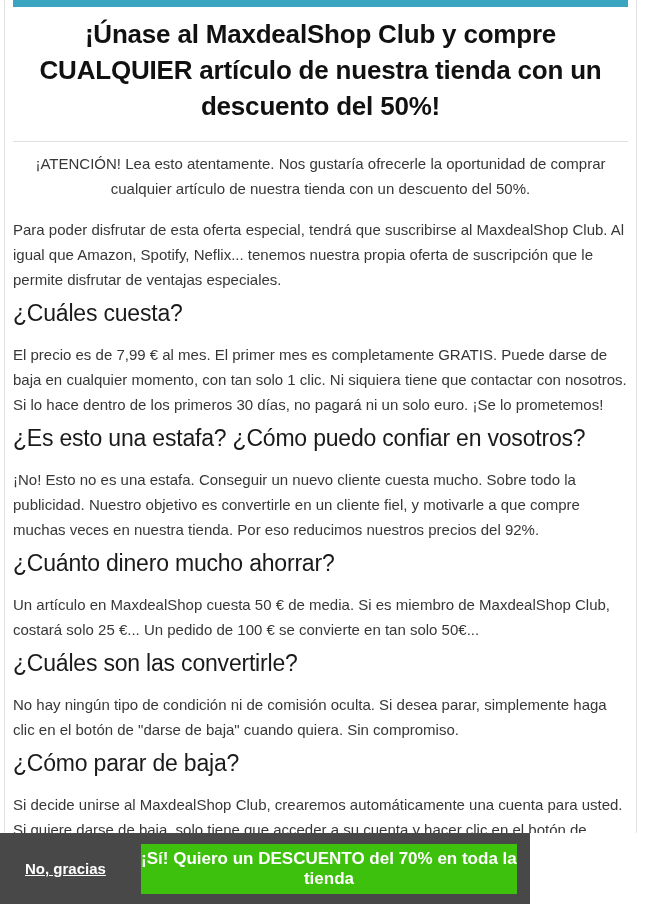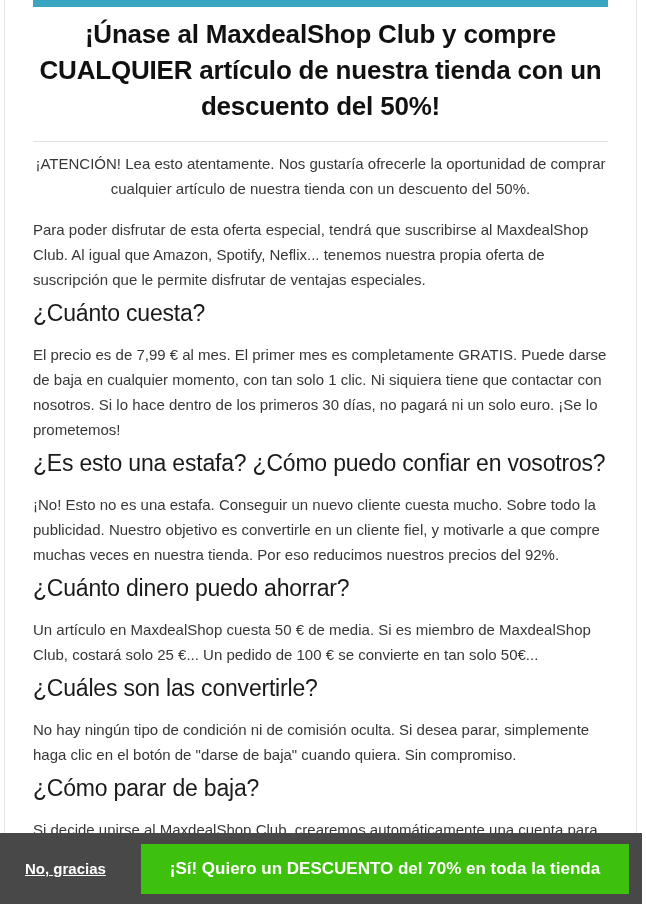--- a/index.html
+++ b/index.html
@@ -10,21 +10,21 @@
     overflow: hidden;
     position: relative;
   }
   .card {
     position: absolute;
     top: 0; left: 4px;
     width: 633px;
     height: 833px;
     border-left: 1px solid #e4e4e4;
     border-right: 1px solid #e4e4e4;
-    padding: 0 28px;
+    padding: 0 8px;
     background: #ffffff;
     overflow: hidden;
   }
   .accent-bar {
     height: 7px;
     background: #3aa5c1;
   }
   h1.title {
     font-size: 26px;
     line-height: 36px;
@@ -49,21 +49,21 @@
     font-size: 23px;
     line-height: 26px;
     font-weight: 400;
     color: #1a1a1a;
     margin-top: 8px;
     letter-spacing: -0.2px;
   }
   .footer {
     position: absolute;
     bottom: 0; left: 0;
-    width: 642px;
+    width: 530px;
     height: 71px;
     background: #484848;
     display: flex;
     align-items: center;
     padding: 0 13px 0 25px;
   }
   .decline-link {
     color: #ffffff;
     font-size: 15px;
     font-weight: 700;
@@ -91,27 +91,27 @@
 <div class="card">
   <div class="accent-bar"></div>
 
   <h1 class="title">¡Únase al MaxdealShop Club y compre CUALQUIER artículo de nuestra tienda con un descuento del 50%!</h1>
   <div class="divider"></div>
 
   <p class="body-text intro">¡ATENCIÓN! Lea esto atentamente. Nos gustaría ofrecerle la oportunidad de comprar cualquier artículo de nuestra tienda con un descuento del 50%.</p>
 
   <p class="body-text">Para poder disfrutar de esta oferta especial, tendrá que suscribirse al MaxdealShop Club. Al igual que Amazon, Spotify, Neflix... tenemos nuestra propia oferta de suscripción que le permite disfrutar de ventajas especiales.</p>
 
-  <h2 class="section-heading">¿Cuánto cuesta?</h2>
+  <h2 class="section-heading">¿Cuáles cuesta?</h2>
   <p class="body-text">El precio es de 7,99 € al mes. El primer mes es completamente GRATIS. Puede darse de baja en cualquier momento, con tan solo 1 clic. Ni siquiera tiene que contactar con nosotros. Si lo hace dentro de los primeros 30 días, no pagará ni un solo euro. ¡Se lo prometemos!</p>
 
   <h2 class="section-heading">¿Es esto una estafa? ¿Cómo puedo confiar en vosotros?</h2>
   <p class="body-text">¡No! Esto no es una estafa. Conseguir un nuevo cliente cuesta mucho. Sobre todo la publicidad. Nuestro objetivo es convertirle en un cliente fiel, y motivarle a que compre muchas veces en nuestra tienda. Por eso reducimos nuestros precios del 92%.</p>
 
-  <h2 class="section-heading">¿Cuánto dinero puedo ahorrar?</h2>
+  <h2 class="section-heading">¿Cuánto dinero mucho ahorrar?</h2>
   <p class="body-text">Un artículo en MaxdealShop cuesta 50 € de media. Si es miembro de MaxdealShop Club, costará solo 25 €... Un pedido de 100 € se convierte en tan solo 50€...</p>
 
   <h2 class="section-heading">¿Cuáles son las convertirle?</h2>
   <p class="body-text">No hay ningún tipo de condición ni de comisión oculta. Si desea parar, simplemente haga clic en el botón de "darse de baja" cuando quiera. Sin compromiso.</p>
 
   <h2 class="section-heading">¿Cómo parar de baja?</h2>
   <p class="body-text">Si decide unirse al MaxdealShop Club, crearemos automáticamente una cuenta para usted.
 Si quiere darse de baja, solo tiene que acceder a su cuenta y hacer clic en el botón de "darse de baja". Es muy sencillo y rápido, y no tiene que contactar con nosotros.</p>
 
 </div>

